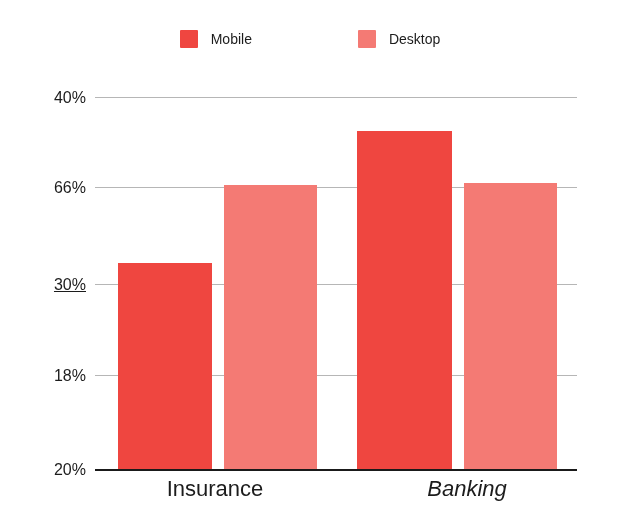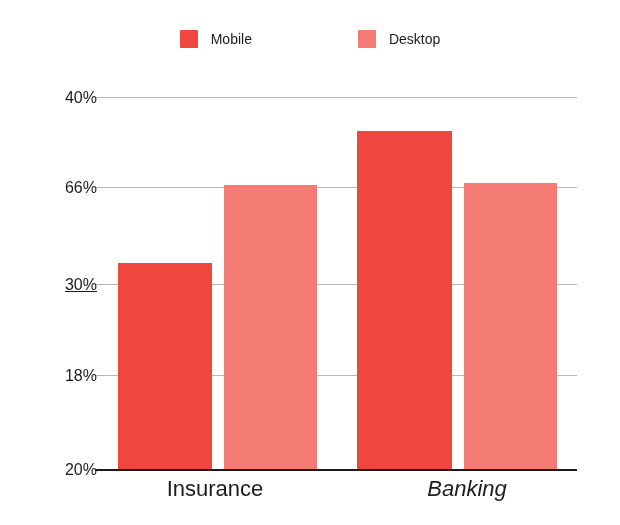--- a/index.html
+++ b/index.html
@@ -83,21 +83,20 @@
     font-size: 16px;
     line-height: 16px;
     color: #1c1c1c;
   }
   .yticks {
     position: absolute;
     left: 0;
     top: 0;
     width: 86px;
     height: 525px;
-    margin-left: 11px;
   }
 
   
   .bars {
     position: absolute;
     left: 0;
     top: 0;
     width: 620px;
     height: 525px;
   }

